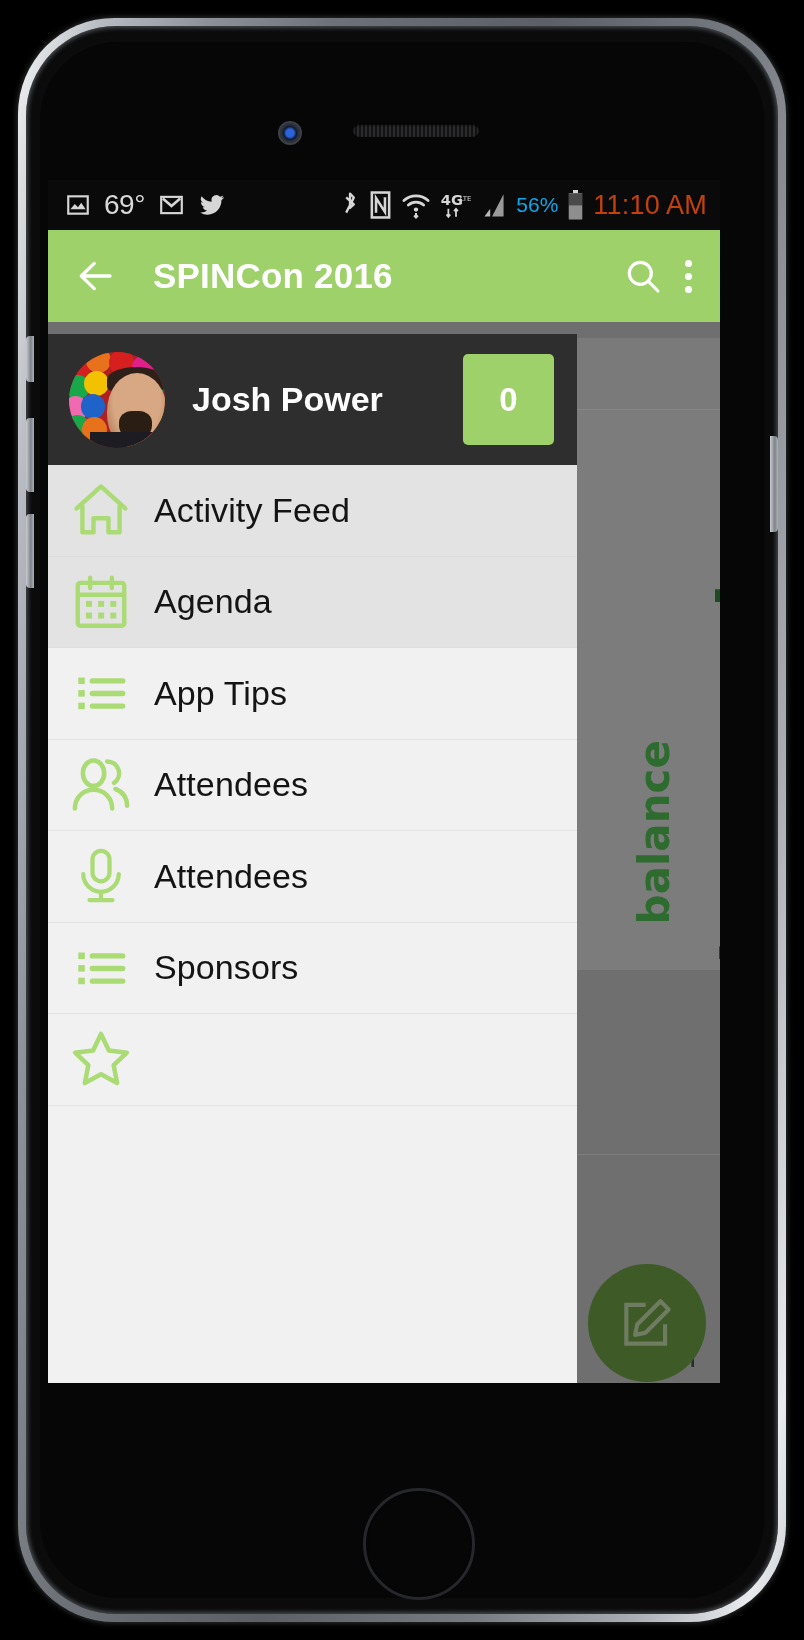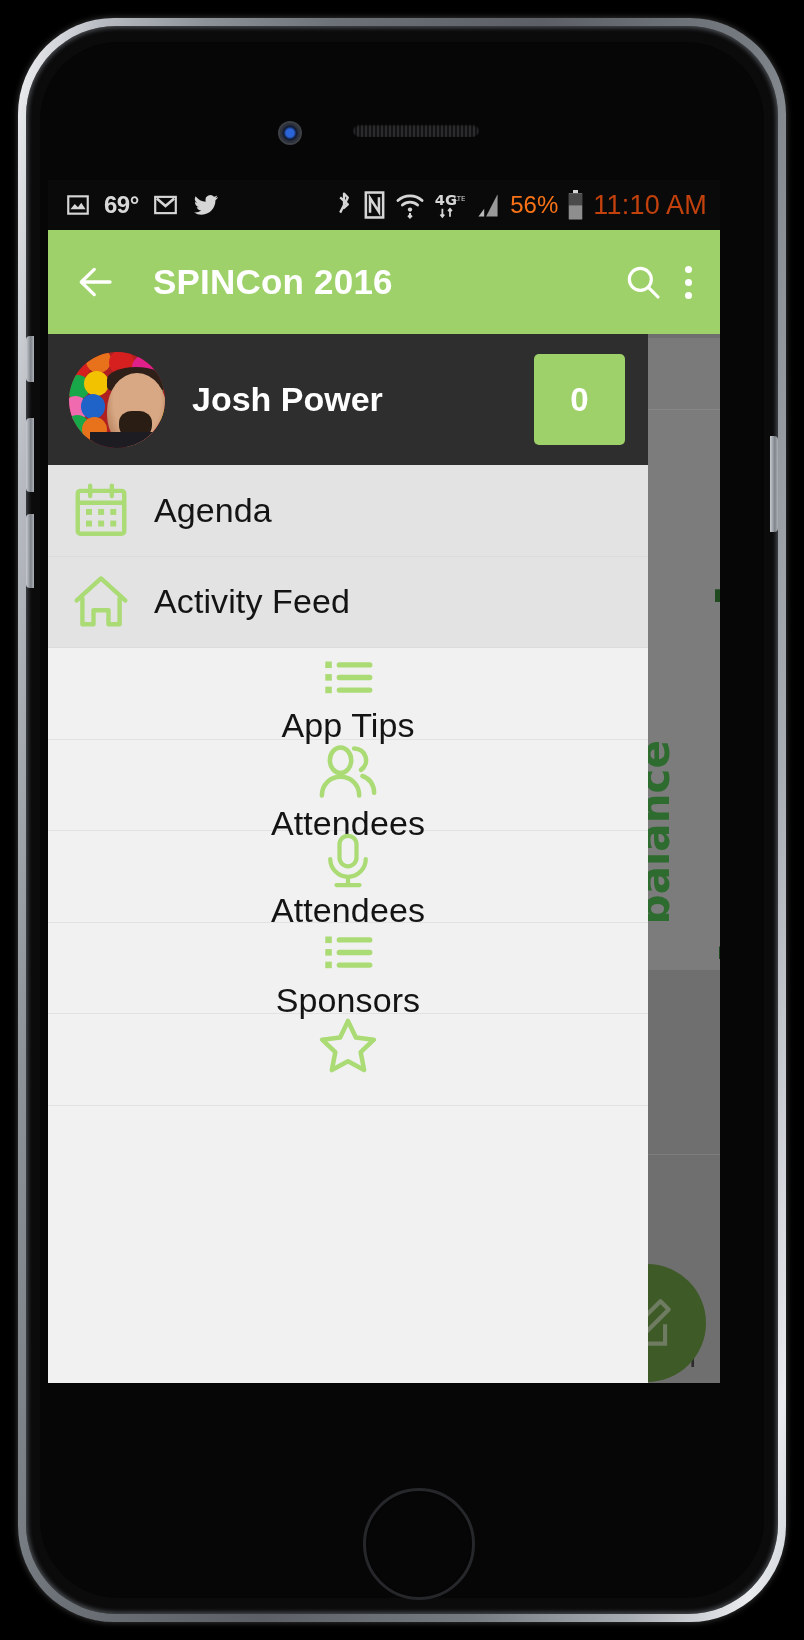--- a/index.html
+++ b/index.html
@@ -79,27 +79,27 @@
   #status-bar {
     position: absolute; left: 0; top: 0; width: 100%; height: 50px;
     background: #0a0a0a;
     display: flex; align-items: center;
     color: #d6d6d6;
     font-size: 25px;
   }
   .sb-left  { display: flex; align-items: center; gap: 13px; padding-left: 17px; }
   .sb-right { display: flex; align-items: center; gap: 9px; margin-left: auto; padding-right: 13px; }
   .sb-ico { display: inline-flex; align-items: center; justify-content: center; }
-  .sb-temp { font-size: 24px; letter-spacing: -.5px; color: #d8d8d8; font-weight: bold; }
-  .sb-pct  { font-size: 24px; color: #f97316; }
+  .sb-temp { font-size: 28px; letter-spacing: -.5px; color: #d8d8d8; }
+  .sb-pct  { font-size: 21px; color: #0ea5e9; }
   .sb-time { font-size: 27px; color: #c2410c; letter-spacing: .2px; }
 
   
   #app-bar {
-    position: absolute; left: 0; top: 50px; width: 100%; height: 104px;
+    position: absolute; left: 0; top: 50px; width: 100%; height: 92px;
     background: #9ed16a;
     display: flex; align-items: center;
   }
   #back-arrow { margin-left: 27px; cursor: pointer; }
   #app-title {
     margin-left: 36px;
     color: #fff; font-size: 35px; font-weight: bold; letter-spacing: .2px;
   }
   #search-icon-btn { margin-left: auto; margin-right: 22px; cursor: pointer; }
   #overflow-btn { margin-right: 28px; display: flex; flex-direction: column; gap: 6px; cursor: pointer; }
@@ -159,21 +159,21 @@
   }
   #bg-time-label {
     position: absolute; right: 24px; top: 1006px;
     color: #2c2c2c; font-size: 30px;
   }
   #bg-card-line-1 { position: absolute; left: 160px; top: 820px; right: 0; height: 1px; background: #7d7d7d; }
 
   
   #drawer {
     position: absolute; left: 0; top: 154px;
-    width: 600px; height: 1049px;
+    width: 529px; height: 1049px;
     background: #f1f1f1;
     overflow: hidden;
   }
   #drawer-header {
     height: 131px;
     background: #2e2e2e;
     display: flex; align-items: center;
   }
   #avatar {
     margin-left: 21px;
@@ -224,21 +224,21 @@
   }
 
   .menu-item {
     height: 91.5px;
     display: flex; align-items: center;
     border-bottom: 1px solid #dcdcdc;
     cursor: pointer;
   }
   .menu-item.group-a { background: #e3e3e3; }
   .menu-item.group-b { background: #f1f1f1; }
-  .menu-item.group-b { border-bottom-color: #e2e2e2; flex-direction: column; }
+  .menu-item.group-b { border-bottom-color: #e2e2e2; }
   .mi-icon {
     width: 106px; flex: none;
     display: flex; align-items: center; justify-content: center;
   }
   .mi-label {
     font-size: 34px; color: #141414;
     letter-spacing: .1px;
   }
 
   svg { display: block; }
@@ -405,42 +405,42 @@
         <span id="avatar-suit"></span>
       </div>
       <span id="profile-name">Josh Power</span>
       <span id="points-badge">0</span>
     </div>
 
     <div id="menu-list">
         <div class="menu-item group-a">
           <span class="mi-icon">
             <svg width="62" height="62" viewBox="0 0 24 24">
+    <path d="M2.6 11.4L12 2.9l9.4 8.5" fill="none" stroke="#aadb74" stroke-width="1.7" stroke-linecap="round" stroke-linejoin="round"></path>
+    <path d="M4.8 10.2V20.6h4.3v-5.4h5.8v5.4h4.3V10.2" fill="none" stroke="#aadb74" stroke-width="1.7" stroke-linejoin="round"></path>
+  </svg>
+          </span>
+          <span class="mi-label">Activity Feed</span>
+        </div>
+        <div class="menu-item group-a">
+          <span class="mi-icon">
+            <svg width="62" height="62" viewBox="0 0 24 24">
     <rect x="3" y="4.6" width="18" height="16.6" rx="1" fill="none" stroke="#aadb74" stroke-width="1.7"></rect>
     <path d="M3.2 9.2h17.6" stroke="#aadb74" stroke-width="1.7"></path>
     <path d="M7.8 2.6v4M16.2 2.6v4" stroke="#aadb74" stroke-width="1.7" stroke-linecap="round"></path>
     <rect x="6.2" y="11.6" width="2.3" height="2.3" fill="#aadb74"></rect>
     <rect x="10.9" y="11.6" width="2.3" height="2.3" fill="#aadb74"></rect>
     <rect x="15.6" y="11.6" width="2.3" height="2.3" fill="#aadb74"></rect>
     <rect x="6.2" y="16.1" width="2.3" height="2.3" fill="#aadb74"></rect>
     <rect x="10.9" y="16.1" width="2.3" height="2.3" fill="#aadb74"></rect>
     <rect x="15.6" y="16.1" width="2.3" height="2.3" fill="#aadb74"></rect>
   </svg>
           </span>
           <span class="mi-label">Agenda</span>
         </div>
-        <div class="menu-item group-a">
-          <span class="mi-icon">
-            <svg width="62" height="62" viewBox="0 0 24 24">
-    <path d="M2.6 11.4L12 2.9l9.4 8.5" fill="none" stroke="#aadb74" stroke-width="1.7" stroke-linecap="round" stroke-linejoin="round"></path>
-    <path d="M4.8 10.2V20.6h4.3v-5.4h5.8v5.4h4.3V10.2" fill="none" stroke="#aadb74" stroke-width="1.7" stroke-linejoin="round"></path>
-  </svg>
-          </span>
-          <span class="mi-label">Activity Feed</span>
-        </div>
         <div class="menu-item group-b">
           <span class="mi-icon">
             <svg width="58" height="58" viewBox="0 0 24 24">
     <rect x="2.6" y="5.6" width="2.7" height="2.7" fill="#aadb74"></rect>
     <rect x="2.6" y="10.8" width="2.7" height="2.7" fill="#aadb74"></rect>
     <rect x="2.6" y="16" width="2.7" height="2.7" fill="#aadb74"></rect>
     <path d="M8.4 7h12.6M8.4 12.2h12.6M8.4 17.4h12.6" stroke="#aadb74" stroke-width="2.2" stroke-linecap="round"></path>
   </svg>
           </span>
           <span class="mi-label">App Tips</span>

